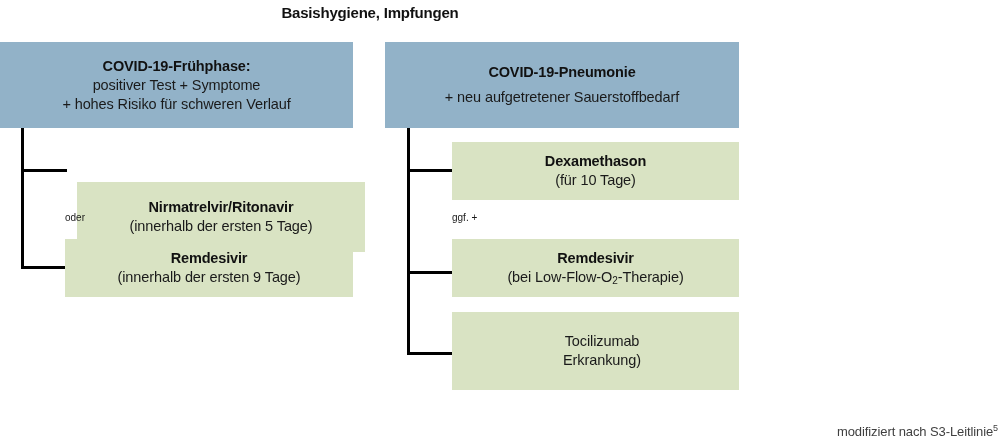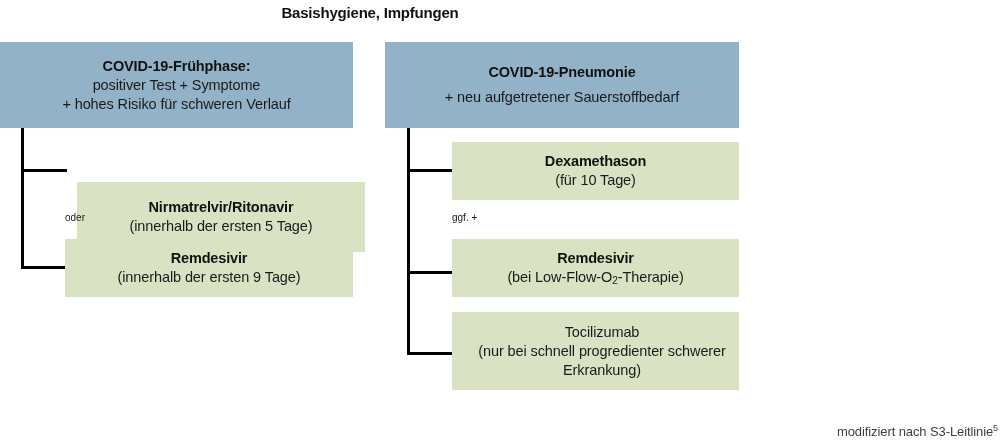--- a/index.html
+++ b/index.html
@@ -149,19 +149,18 @@
 
   <div class="conn-label" style="left:452px; top:209px; width:287px;">ggf. +</div>
 
   <div class="node green" style="left:452px; top:239px; width:287px; height:58px;">
     <div class="node-title">Remdesivir</div>
     <div class="node-sub"><span>(bei Low-Flow-O</span><sub>2</sub><span>-Therapie)</span></div>
   </div>
 
   <div class="node green" style="left:452px; top:312px; width:287px; height:78px;padding-left:21px;">
     <div class="node-sub">Tocilizumab</div>
-    <div class="node-sub wrap">(nur bei schnell progredienter schwerer</div>
     <div class="node-sub wrap">Erkrankung)</div>
   </div>
 
   <div class="source-note"><span>modifiziert nach S3-Leitlinie</span><sup>5</sup></div>
 
 </div>
 
 </body></html>

